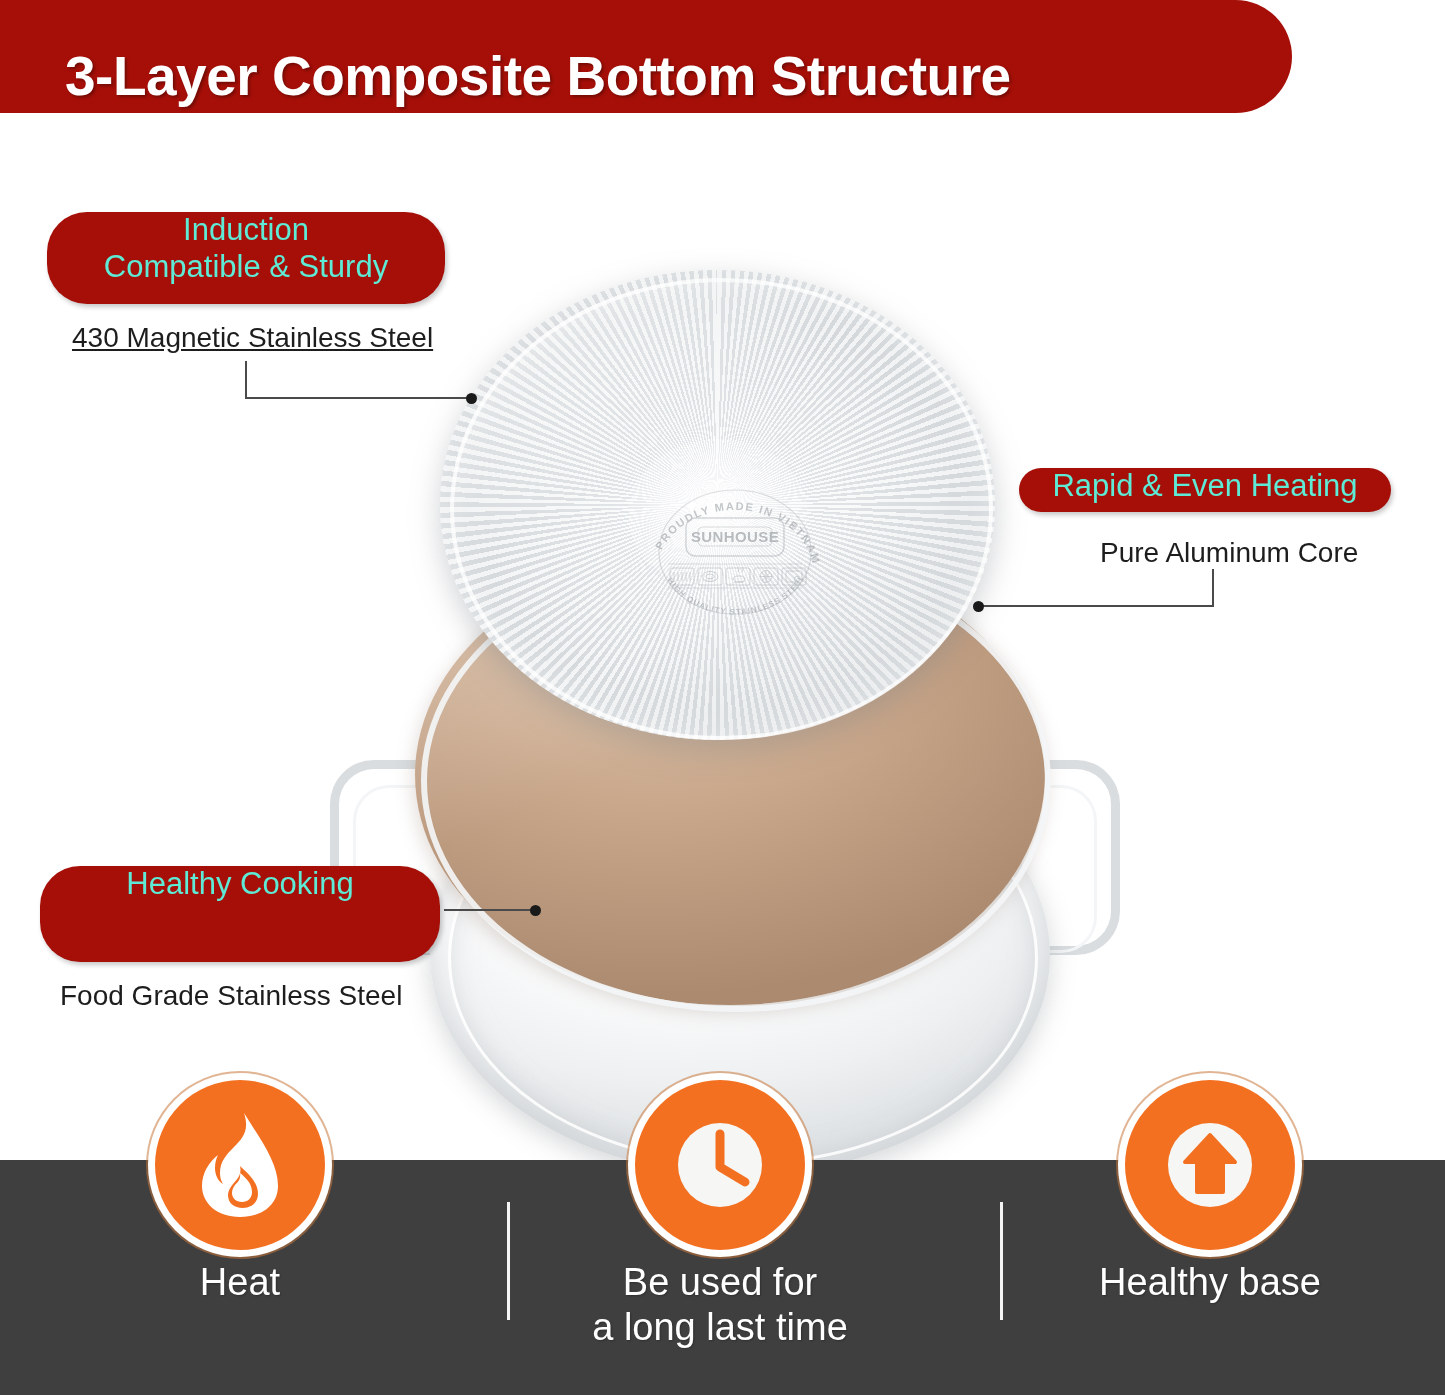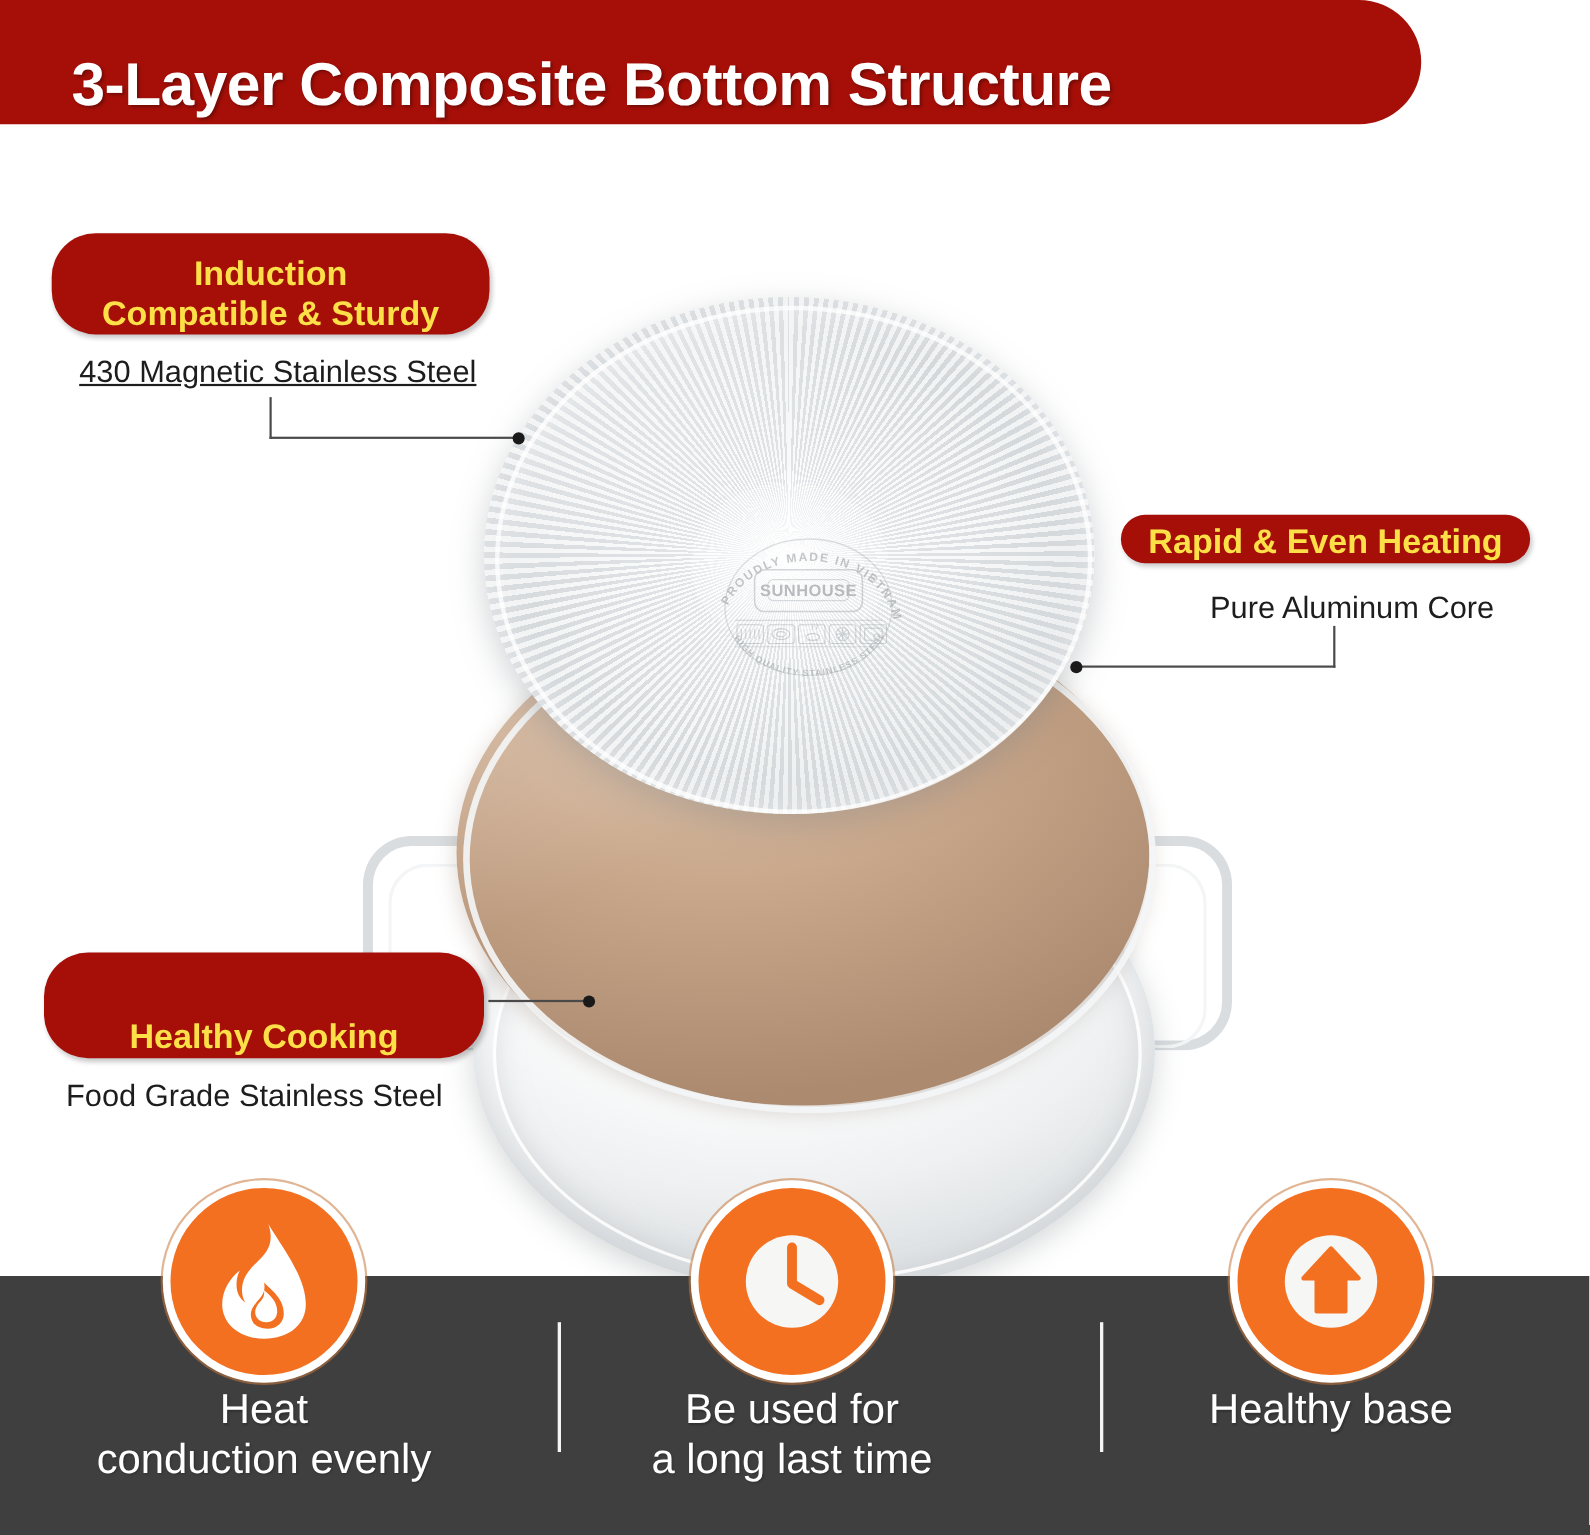--- a/index.html
+++ b/index.html
@@ -124,24 +124,24 @@
   .engraving{
     position:absolute; left:640px; top:365px;
     width:190px; height:145px; z-index:6;
     opacity:.60;
   }
   .engrave-svg{ width:100%; height:100%; display:block; }
 
   
   .pill{
     position:absolute; z-index:20;
-    background:#A50F08; color:#fde047;
+    background:#A50F08; color:#5eead4;
     border-radius:40px;
-    font-weight:bold; text-align:center;
-    display:flex; align-items:flex-end; justify-content:center;
+    font-weight:normal; text-align:center;
+    display:flex; align-items:flex-start; justify-content:center;
     box-shadow:2px 3px 5px rgba(0,0,0,.22);
     line-height:1.18; padding:0 22px;
   }
   .pill-induction{ left:47px; top:212px; width:398px; height:92px; font-size:31px; }
   .pill-rapid{    left:1019px; top:468px; width:372px; height:44px; font-size:31px; }
   .pill-healthy{  left:40px;  top:866px; width:400px; height:96px; font-size:31px; }
 
   .subcaption{
     position:absolute; z-index:20;
     color:#1d1d1d; font-size:28px; white-space:nowrap;
@@ -296,21 +296,20 @@
   <div class="icon-circle">
     <svg width="96" height="108" viewBox="0 0 96 108" xmlns="http://www.w3.org/2000/svg">
       <path d="M52 2c6 18-2 26-10 34-7 7-14 14-14 26 0 4 1 8 3 11-5-3-8-9-8-16 0-5 1-9 3-13-9 7-16 18-16 31 0 17 15 31 38 31s38-13 38-31C86 51 68 28 52 2z" fill="#ffffff"></path>
       <path d="M50 48c3 12-4 17-9 23-4 5-6 9-6 14 0 9 8 16 19 16s19-7 19-17c0-16-13-26-23-36z" fill="#F37021" opacity="0"></path>
       <path d="M48 55c2 9-3 13-7 18-3 4-5 7-5 11 0 8 6 13 15 13s15-6 15-14c0-13-11-21-18-28z" fill="#F37021"></path>
       <path d="M48 62c1 6-2 9-5 12-2 3-3 5-3 8 0 5 4 9 10 9s10-4 10-10c0-9-7-15-12-19z" fill="#ffffff"></path>
     </svg>
   </div>
   <div class="feature-label">
     <span>Heat</span><br>
-    <span>conduction evenly</span>
   </div>
 </div>
 
 <div class="feature" id="feature-1">
   <div class="icon-circle">
     <svg width="110" height="110" viewBox="0 0 110 110" xmlns="http://www.w3.org/2000/svg">
       <circle cx="55" cy="55" r="42" fill="#F6F6F4"></circle>
       <path d="M55 24 L55 57 L80 72" fill="none" stroke="#F37021" stroke-width="9" stroke-linecap="round" stroke-linejoin="round"></path>
     </svg>
   </div>

